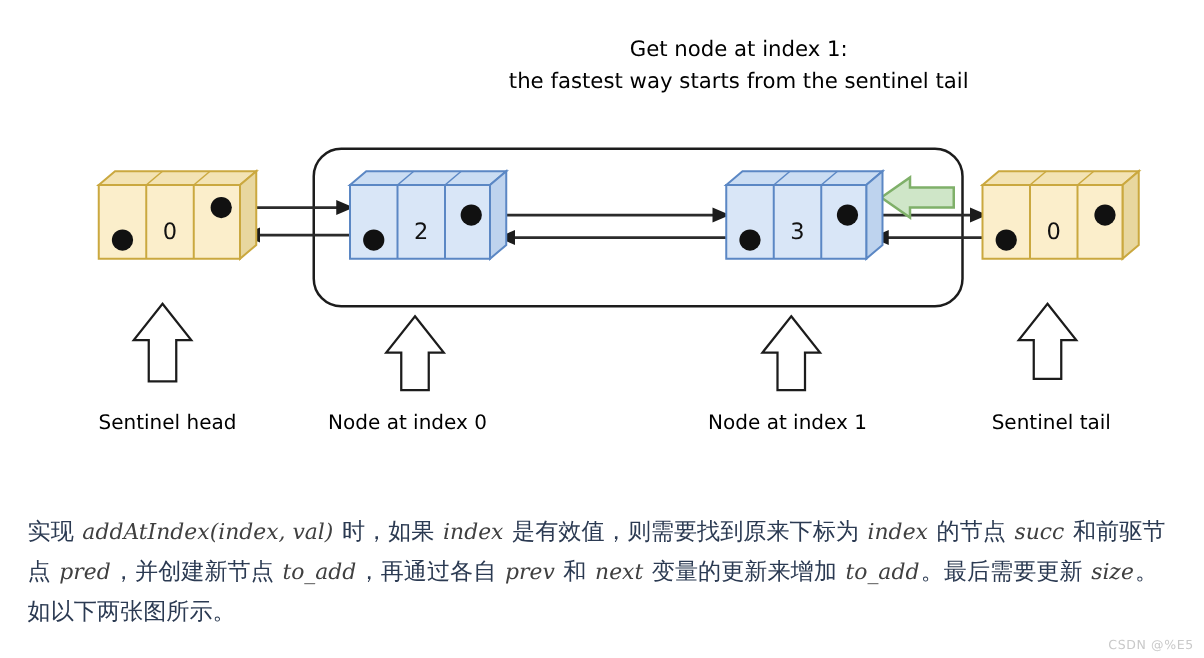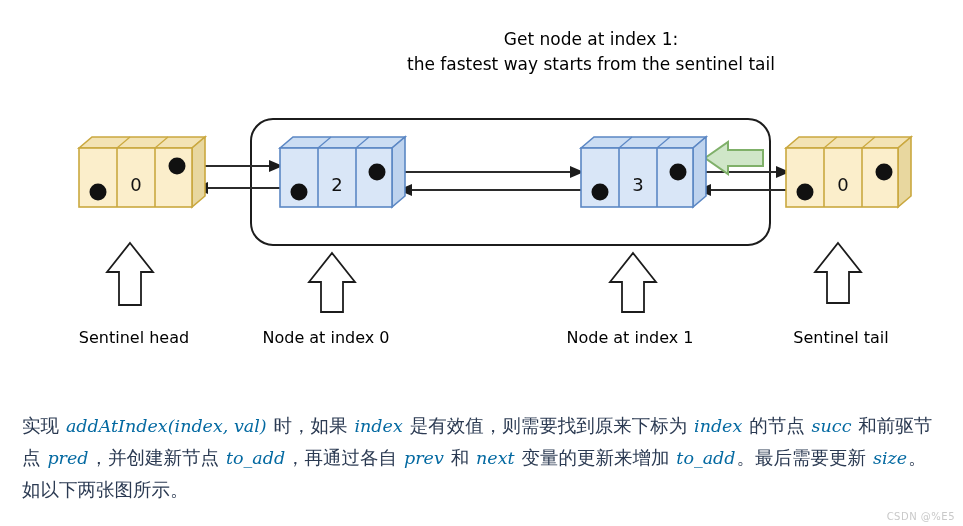--- a/index.html
+++ b/index.html
@@ -27,21 +27,21 @@
     position:absolute;
     left:22px;right:20px;
     font-size:18.5px;
     line-height:31px;
     color:#2b3a52;
     font-family:"DejaVu Serif",serif;
   }
   .para .mono{
     font-family:"DejaVu Serif",serif;
     font-style:italic;
-    color:#0369a1;
+    color:#404040;
     font-size:17.5px;
     padding:0 1px;
     text-align:right;
   }
   .watermark{
     position:absolute;right:8px;bottom:4px;
     font-family:"DejaVu Sans",sans-serif;
     font-size:10px;color:#c9c9c9;letter-spacing:.5px;
   }
 </style>

